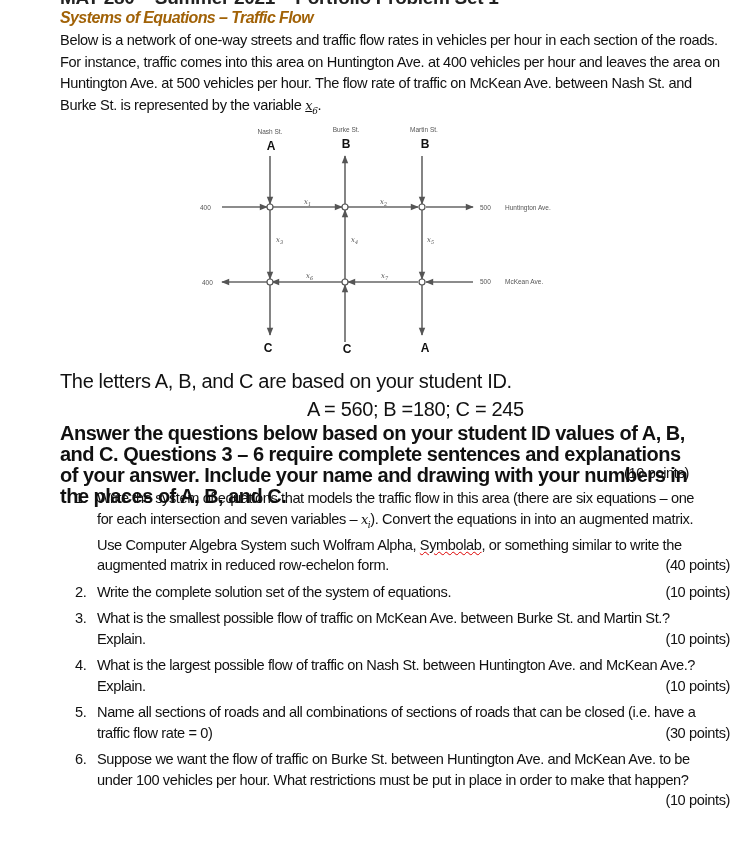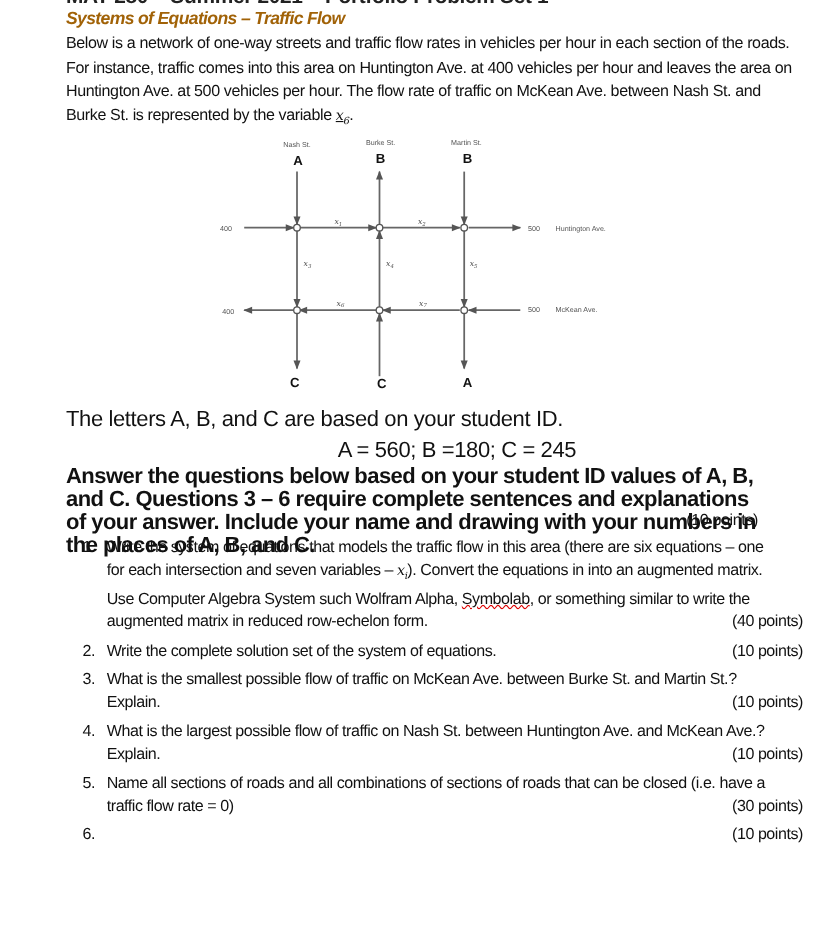--- a/index.html
+++ b/index.html
@@ -120,17 +120,17 @@
     </li>
     <li>
       <span class="num">4.</span><span>What is the largest possible flow of traffic on Nash St. between Huntington Ave. and McKean Ave.? Explain.</span>
       <span class="lp">(10 points)</span>
     </li>
     <li>
       <span class="num">5.</span><span>Name all sections of roads and all combinations of sections of roads that can be closed (i.e. have a traffic flow rate = 0)</span>
       <span class="lp">(30 points)</span>
     </li>
     <li style="padding-bottom:20px;">
-      <span class="num">6.</span>
+      <span class="num">6.</span><span>Suppose we want the flow of traffic on Burke St. between Huntington Ave. and McKean Ave. to be under 100 vehicles per hour. What restrictions must be put in place in order to make that happen?</span>
       <span class="lp">(10 points)</span>
     </li>
   </ol>
 </div>
 
 </body></html>

